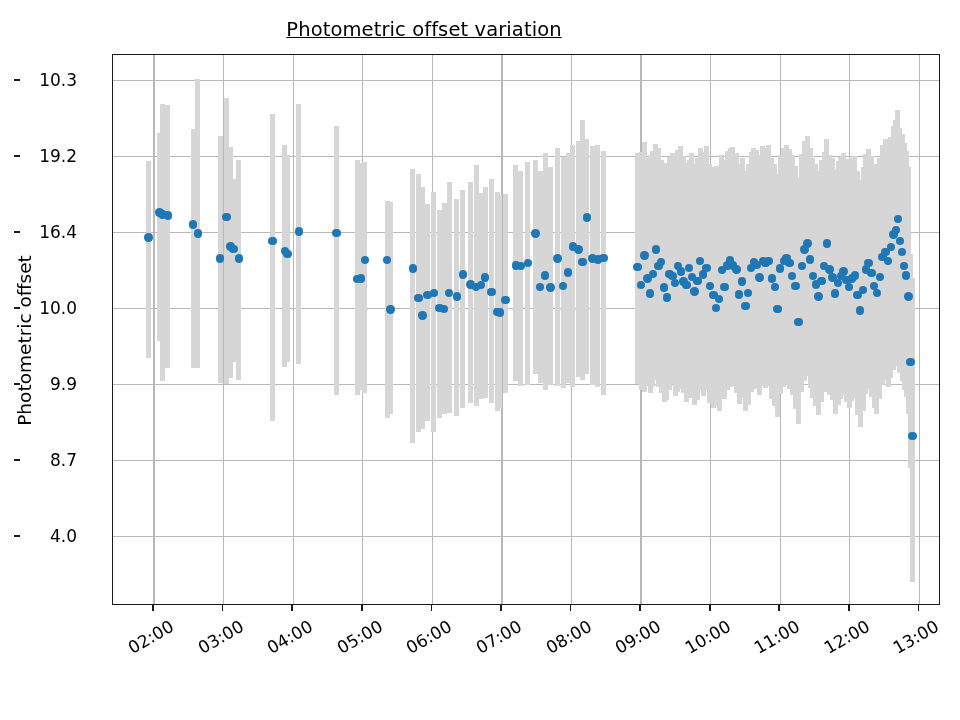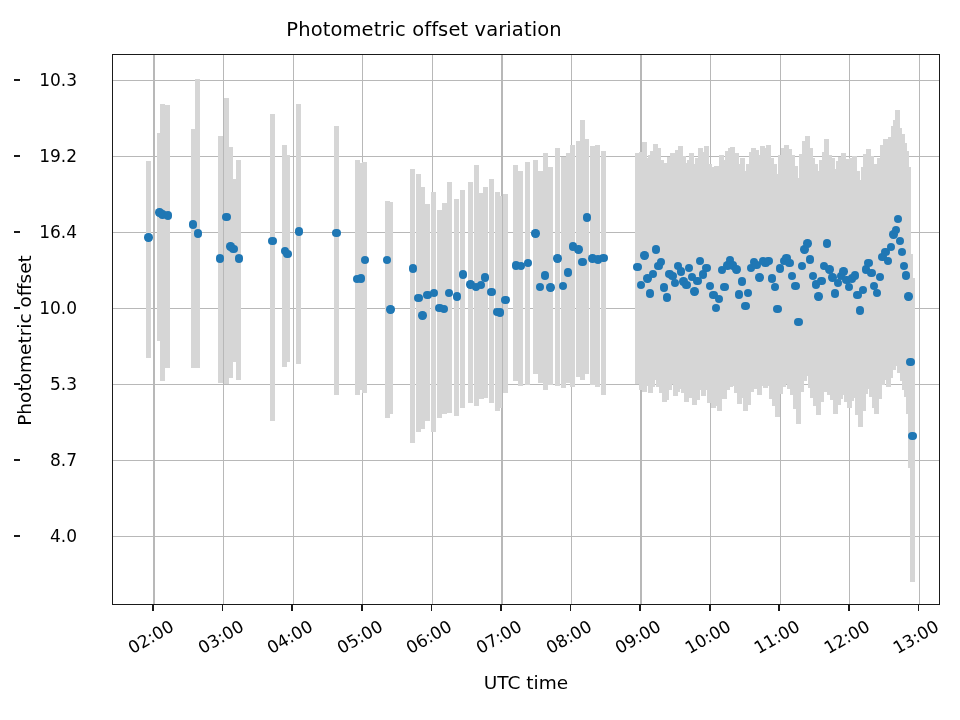--- a/index.html
+++ b/index.html
@@ -10,20 +10,21 @@
     overflow:hidden;
   }
   #figure{position:relative;width:960px;height:720px;}
 
   
   #chart-title{
     position:absolute;left:0;top:18px;width:848px;
     text-align:center;
     font-size:19.5px;color:#000;
     letter-spacing:.1px;
+    text-decoration:underline;
   }
 
   
   #plot-area{
     position:absolute;
     left:112px;top:54px;
     width:828px;height:551px;
     box-sizing:border-box;
     border:1.6px solid #1a1a1a;
     background:#ffffff;
@@ -437,35 +438,34 @@
       <div class="tick-x" style="left: 569.681px;"></div>
       <div class="tick-x" style="left: 639.261px;"></div>
       <div class="tick-x" style="left: 708.841px;"></div>
       <div class="tick-x" style="left: 778.421px;"></div>
       <div class="tick-x" style="left: 848px;"></div>
       <div class="tick-x" style="left: 917.58px;"></div>
     </div>
   <div id="ticklabel-layer">
       <div class="ticklabel-y" style="top: 535.84px;">4.0</div>
       <div class="ticklabel-y" style="top: 459.84px;">8.7</div>
-      <div class="ticklabel-y" style="top: 383.84px;">5.3</div>
+      <div class="ticklabel-y" style="top: 383.84px;">9.9</div>
       <div class="ticklabel-y" style="top: 307.84px;">10.0</div>
       <div class="ticklabel-y" style="top: 231.84px;">16.4</div>
       <div class="ticklabel-y" style="top: 155.84px;">19.2</div>
       <div class="ticklabel-y" style="top: 79.84px;">10.3</div>
       <div class="ticklabel-x" style="left: 167.052px;">02:00</div>
       <div class="ticklabel-x" style="left: 236.632px;">03:00</div>
       <div class="ticklabel-x" style="left: 306.212px;">04:00</div>
       <div class="ticklabel-x" style="left: 375.792px;">05:00</div>
       <div class="ticklabel-x" style="left: 445.371px;">06:00</div>
       <div class="ticklabel-x" style="left: 514.951px;">07:00</div>
       <div class="ticklabel-x" style="left: 584.531px;">08:00</div>
       <div class="ticklabel-x" style="left: 654.111px;">09:00</div>
       <div class="ticklabel-x" style="left: 723.691px;">10:00</div>
       <div class="ticklabel-x" style="left: 793.271px;">11:00</div>
       <div class="ticklabel-x" style="left: 862.85px;">12:00</div>
       <div class="ticklabel-x" style="left: 932.43px;">13:00</div>
     </div>
 
   <div id="ylabel">Photometric offset</div>
-  <div id="xlabel">UTC time</div>
 
 </div>
 
 </body></html>

